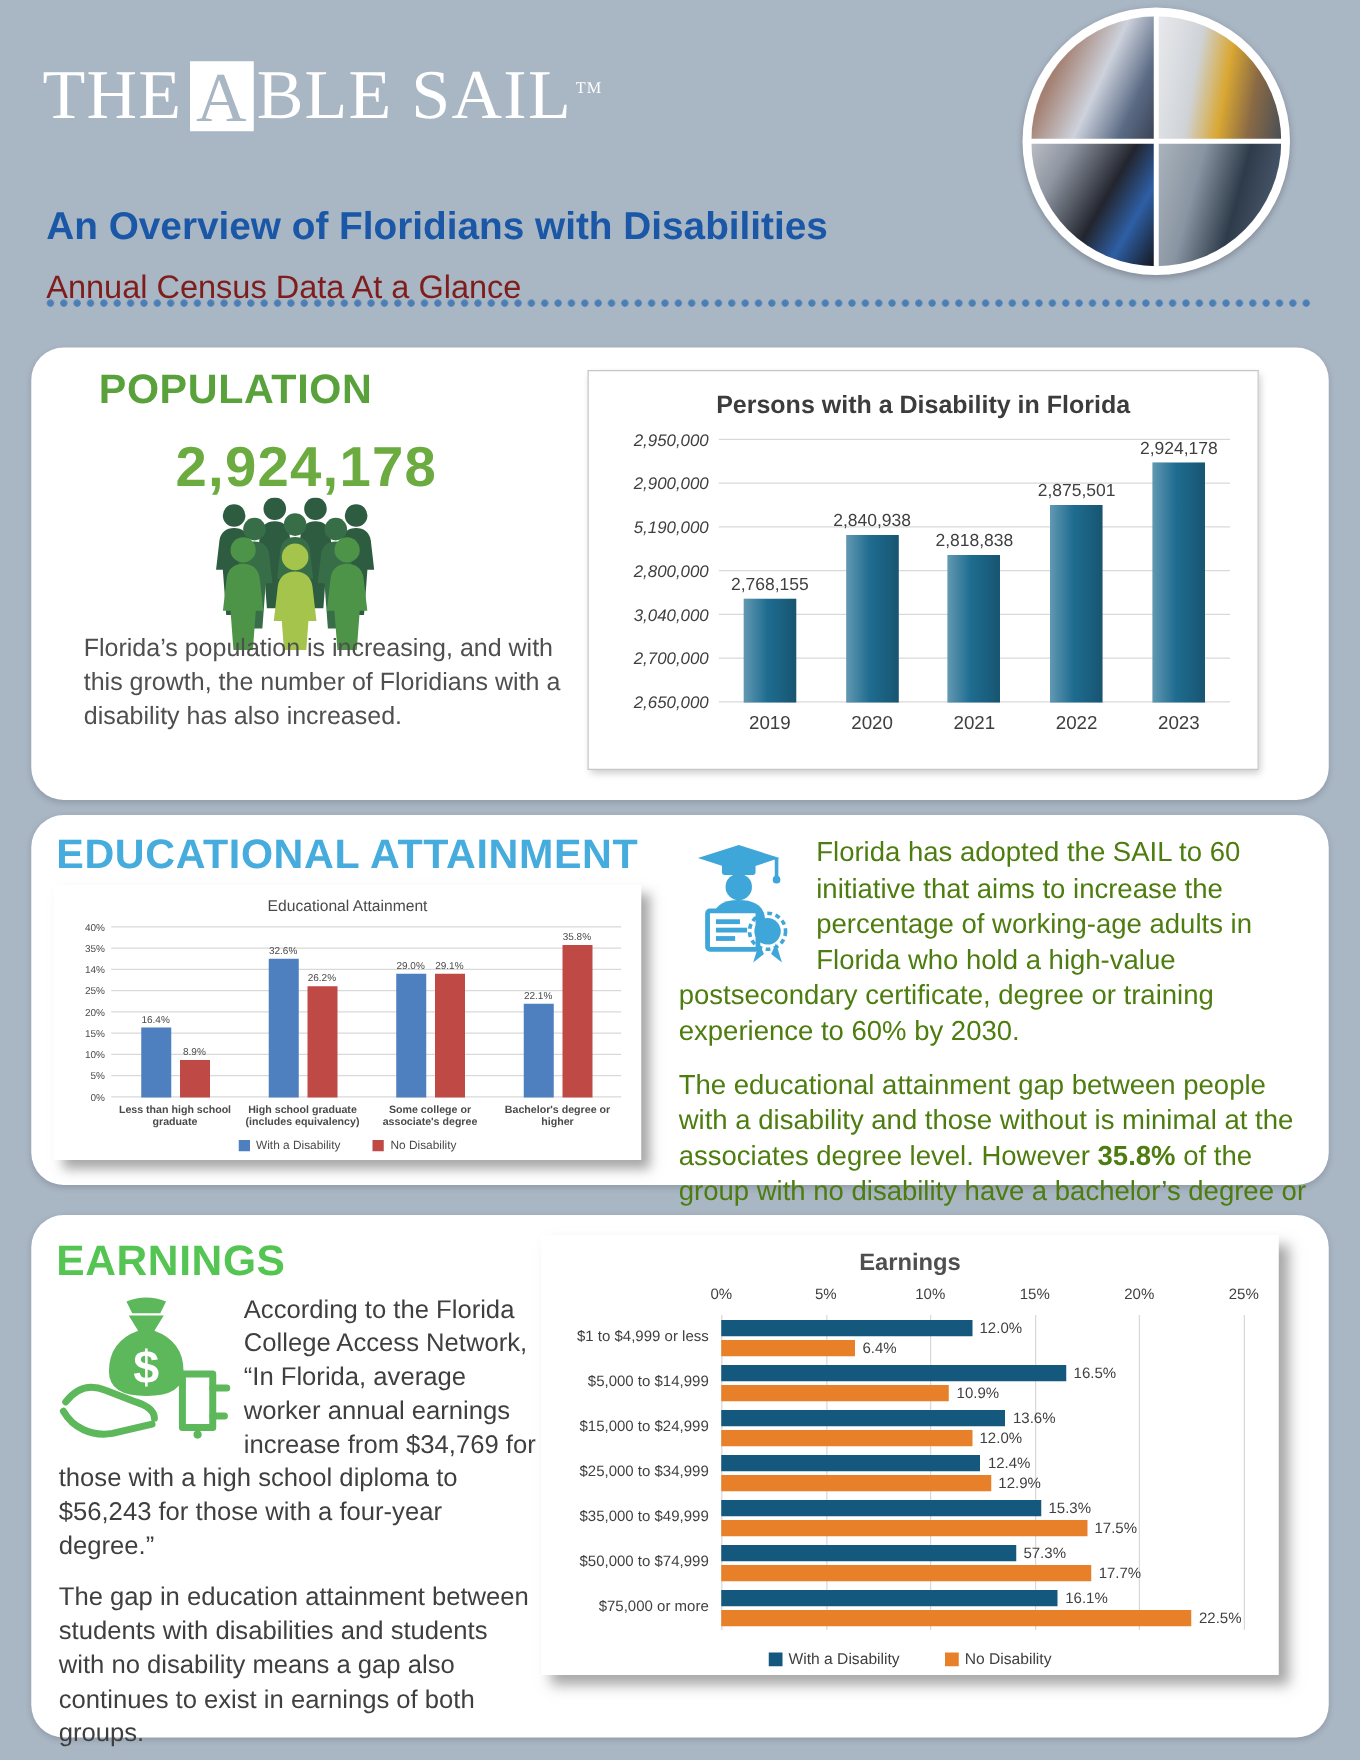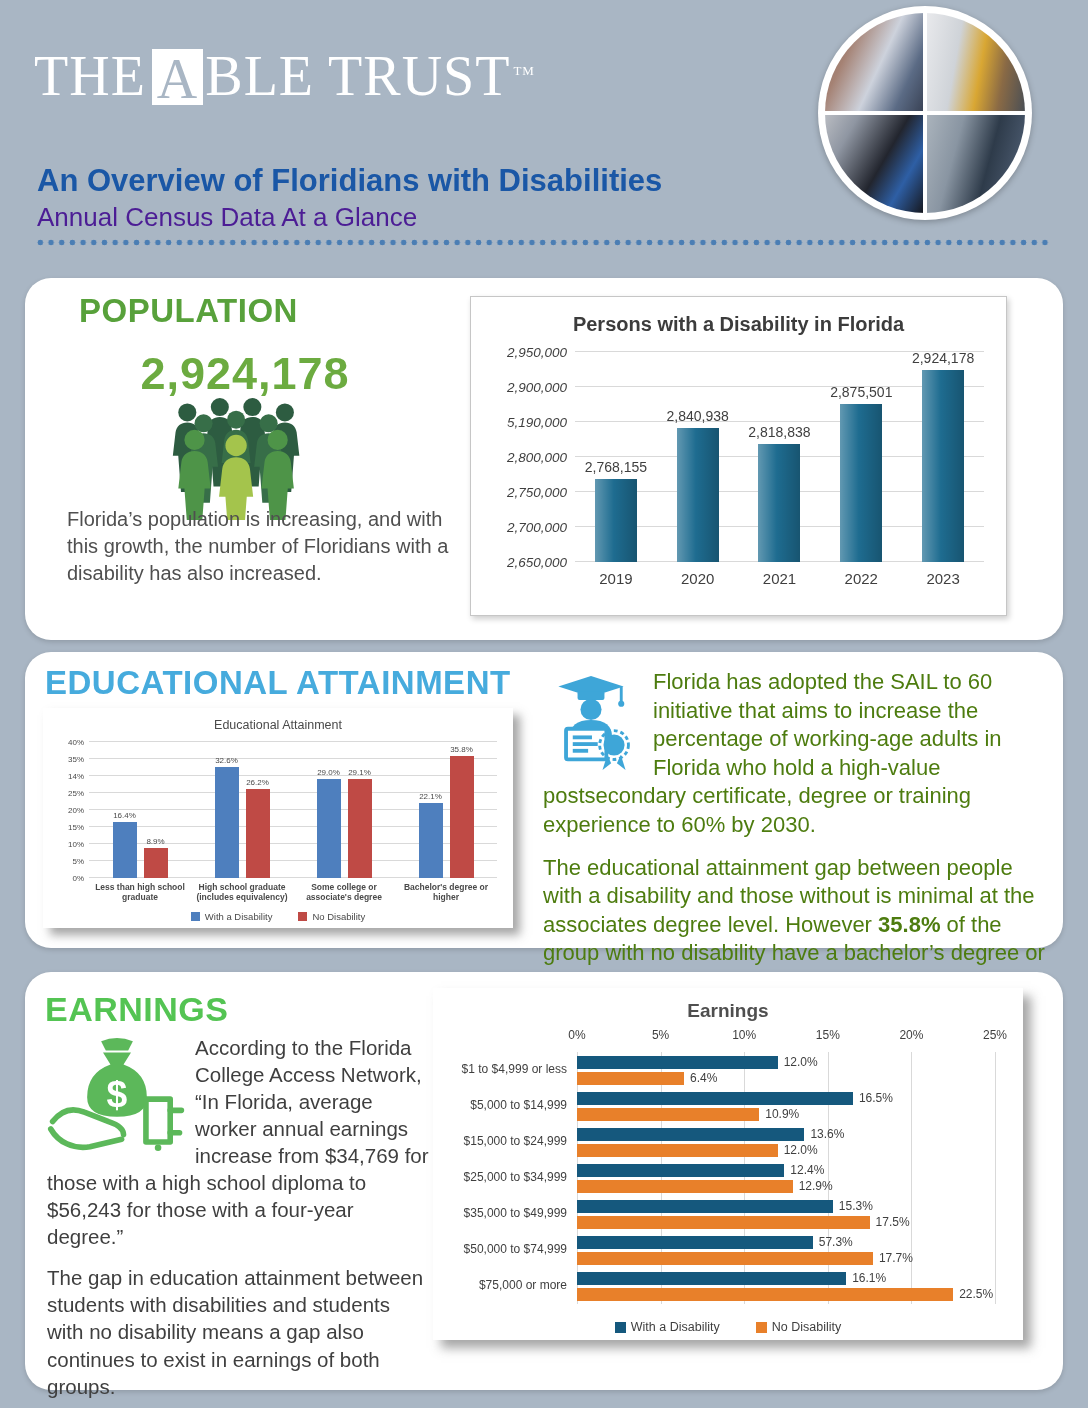--- a/index.html
+++ b/index.html
@@ -6,21 +6,21 @@
   body{background:#a9b6c4;font-family:"Liberation Sans","DejaVu Sans",sans-serif;}
   .page{position:relative;width:1088px;height:1408px;background:#a9b6c4;overflow:hidden;}
 
   
   .logo{position:absolute;left:34px;top:44px;font-family:"Liberation Serif","DejaVu Serif",serif;
         font-size:56px;color:#ffffff;font-weight:400;letter-spacing:1px;white-space:nowrap;}
   .logo .abox{display:inline-block;background:#ffffff;color:#a9b6c4;padding:5px 5px 1px;line-height:.9;
         margin:0 2px 0 6px;transform:translateY(3px);}
   .logo .tm{font-size:13px;vertical-align:super;margin-left:3px;}
   .hdr-title{position:absolute;left:37px;top:163px;font-size:31px;font-weight:bold;color:#1a57a6;}
-  .hdr-subtitle{position:absolute;left:37px;top:202px;font-size:26px;color:#4c1d95;}
+  .hdr-subtitle{position:absolute;left:37px;top:214px;font-size:26px;color:#7f1d1d;}
   .dots{position:absolute;left:35px;top:238px;width:1015px;height:9px;
         background-image:radial-gradient(circle,#4b7eb4 2.6px,rgba(0,0,0,0) 3.1px);
         background-size:10.7px 9px;background-repeat:repeat-x;background-position:0 50%;}
   .photo-circle{position:absolute;left:818px;top:6px;width:214px;height:214px;border-radius:50%;
         background:#fff;box-shadow:0 2px 6px rgba(0,0,0,.25);}
   .photo-grid{position:absolute;left:7px;top:7px;right:7px;bottom:7px;border-radius:50%;overflow:hidden;
         display:grid;grid-template-columns:1fr 1fr;grid-template-rows:1fr 1fr;gap:4px;background:#fff;}
   .q1{background:linear-gradient(115deg,#8a6a5f 0%,#a58274 28%,#cdd2dc 55%,#5b6b85 80%,#3a4356 100%);}
   .q2{background:linear-gradient(100deg,#e8e9ec 0%,#cfd3d8 32%,#d9a733 55%,#8a6a45 76%,#4a4f55 100%);}
   .q3{background:linear-gradient(120deg,#b9bcc2 0%,#8f96a2 22%,#22252e 55%,#2e5fa5 76%,#16181f 100%);}
@@ -108,21 +108,21 @@
   #chart-earnings  .legend-item{font-size:12.5px;color:#3f3f3f;}
   .swatch{display:inline-block;}
   #chart-education .swatch{width:9px;height:9px;}
   #chart-earnings  .swatch{width:11px;height:11px;}
 </style>
 </head>
 <body>
 
 <div class="page">
 
-  <div class="logo"><span>THE</span><span class="abox">A</span><span>BLE TRUST</span><span class="tm">TM</span></div>
+  <div class="logo"><span>THE</span><span class="abox">A</span><span>BLE SAIL</span><span class="tm">TM</span></div>
 
   <div class="hdr-title">An Overview of Floridians with Disabilities</div>
   <div class="hdr-subtitle">Annual Census Data At a Glance</div>
   <div class="dots"></div>
 
   <div class="photo-circle">
     <div class="photo-grid">
       <div class="q1"></div>
       <div class="q2"></div>
       <div class="q3"></div>
@@ -156,21 +156,21 @@
     <div class="pop-caption">Florida’s population is increasing, and with this growth, the number of Floridians with a disability has also increased.</div>
     <div class="pop-chart-box">
         <div class="vchart" id="chart-population">
           <div class="chart-title">Persons with a Disability in Florida</div>
           <div class="vplot">
             <div class="hgrid" style="bottom: 0%;"></div>
             <div class="ylab" style="bottom: 0%;">2,650,000</div>
             <div class="hgrid" style="bottom: 16.6667%;"></div>
             <div class="ylab" style="bottom: 16.6667%;">2,700,000</div>
             <div class="hgrid" style="bottom: 33.3333%;"></div>
-            <div class="ylab" style="bottom: 33.3333%;">2,750,000</div>
+            <div class="ylab" style="bottom: 33.3333%;">3,040,000</div>
             <div class="hgrid" style="bottom: 50%;"></div>
             <div class="ylab" style="bottom: 50%;">2,800,000</div>
             <div class="hgrid" style="bottom: 66.6667%;"></div>
             <div class="ylab" style="bottom: 66.6667%;">5,190,000</div>
             <div class="hgrid" style="bottom: 83.3333%;"></div>
             <div class="ylab" style="bottom: 83.3333%;">2,900,000</div>
             <div class="hgrid" style="bottom: 100%;"></div>
             <div class="ylab" style="bottom: 100%;">2,950,000</div>
             <div class="vbars">
               <div class="vslot">

